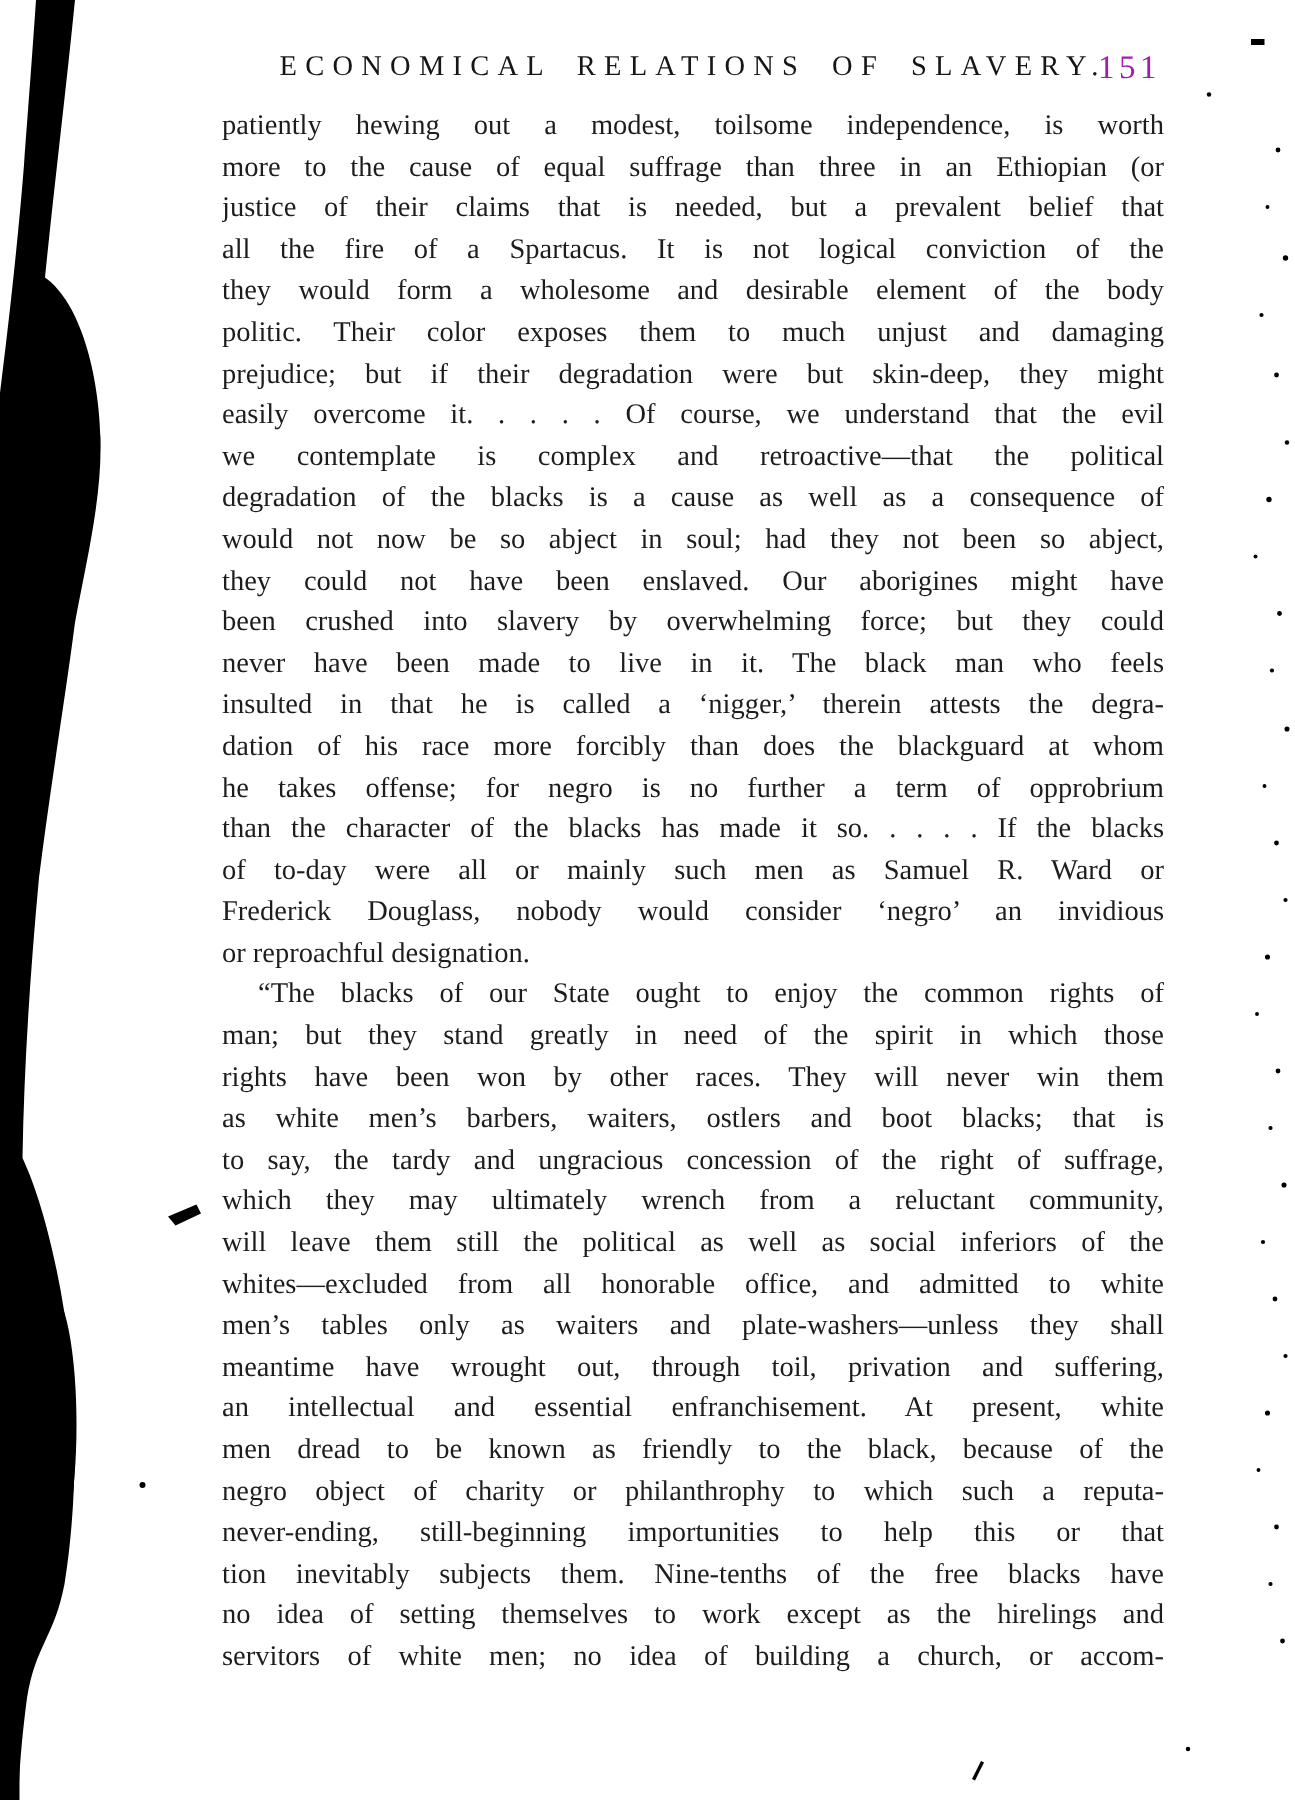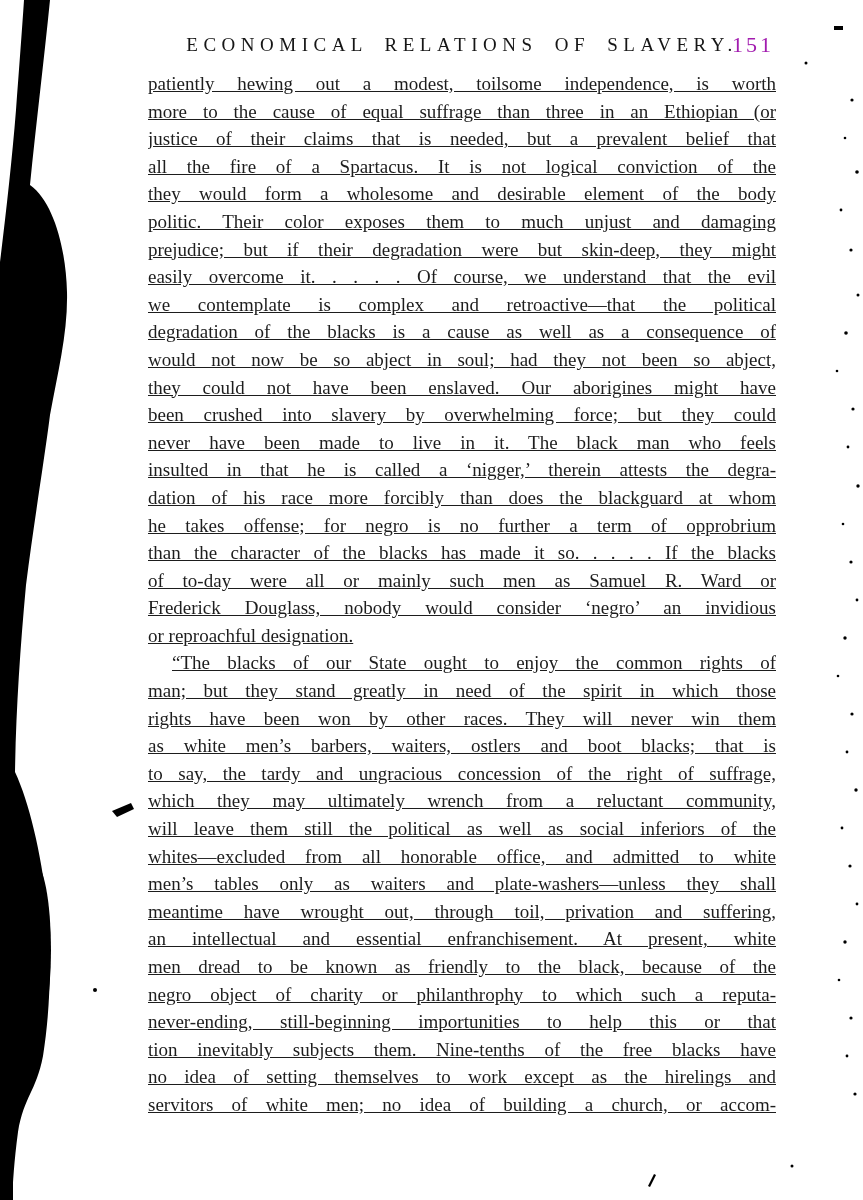--- a/index.html
+++ b/index.html
@@ -37,21 +37,20 @@
     position: absolute;
     right: 2px; top: -2px;
     font-size: 22px;
     letter-spacing: 3px;
     color: #a21caf;
   }
   .textblock {
     position: absolute;
     left: 148px; top: 70px;
     width: 628px;
-    text-decoration: underline;
   }
   .line {
     font-size: 19px;
     line-height: 27.6px;
     height: 27.6px;
     overflow: hidden;
     text-align: justify;
     text-align-last: justify;
     -moz-text-align-last: justify;
   }

